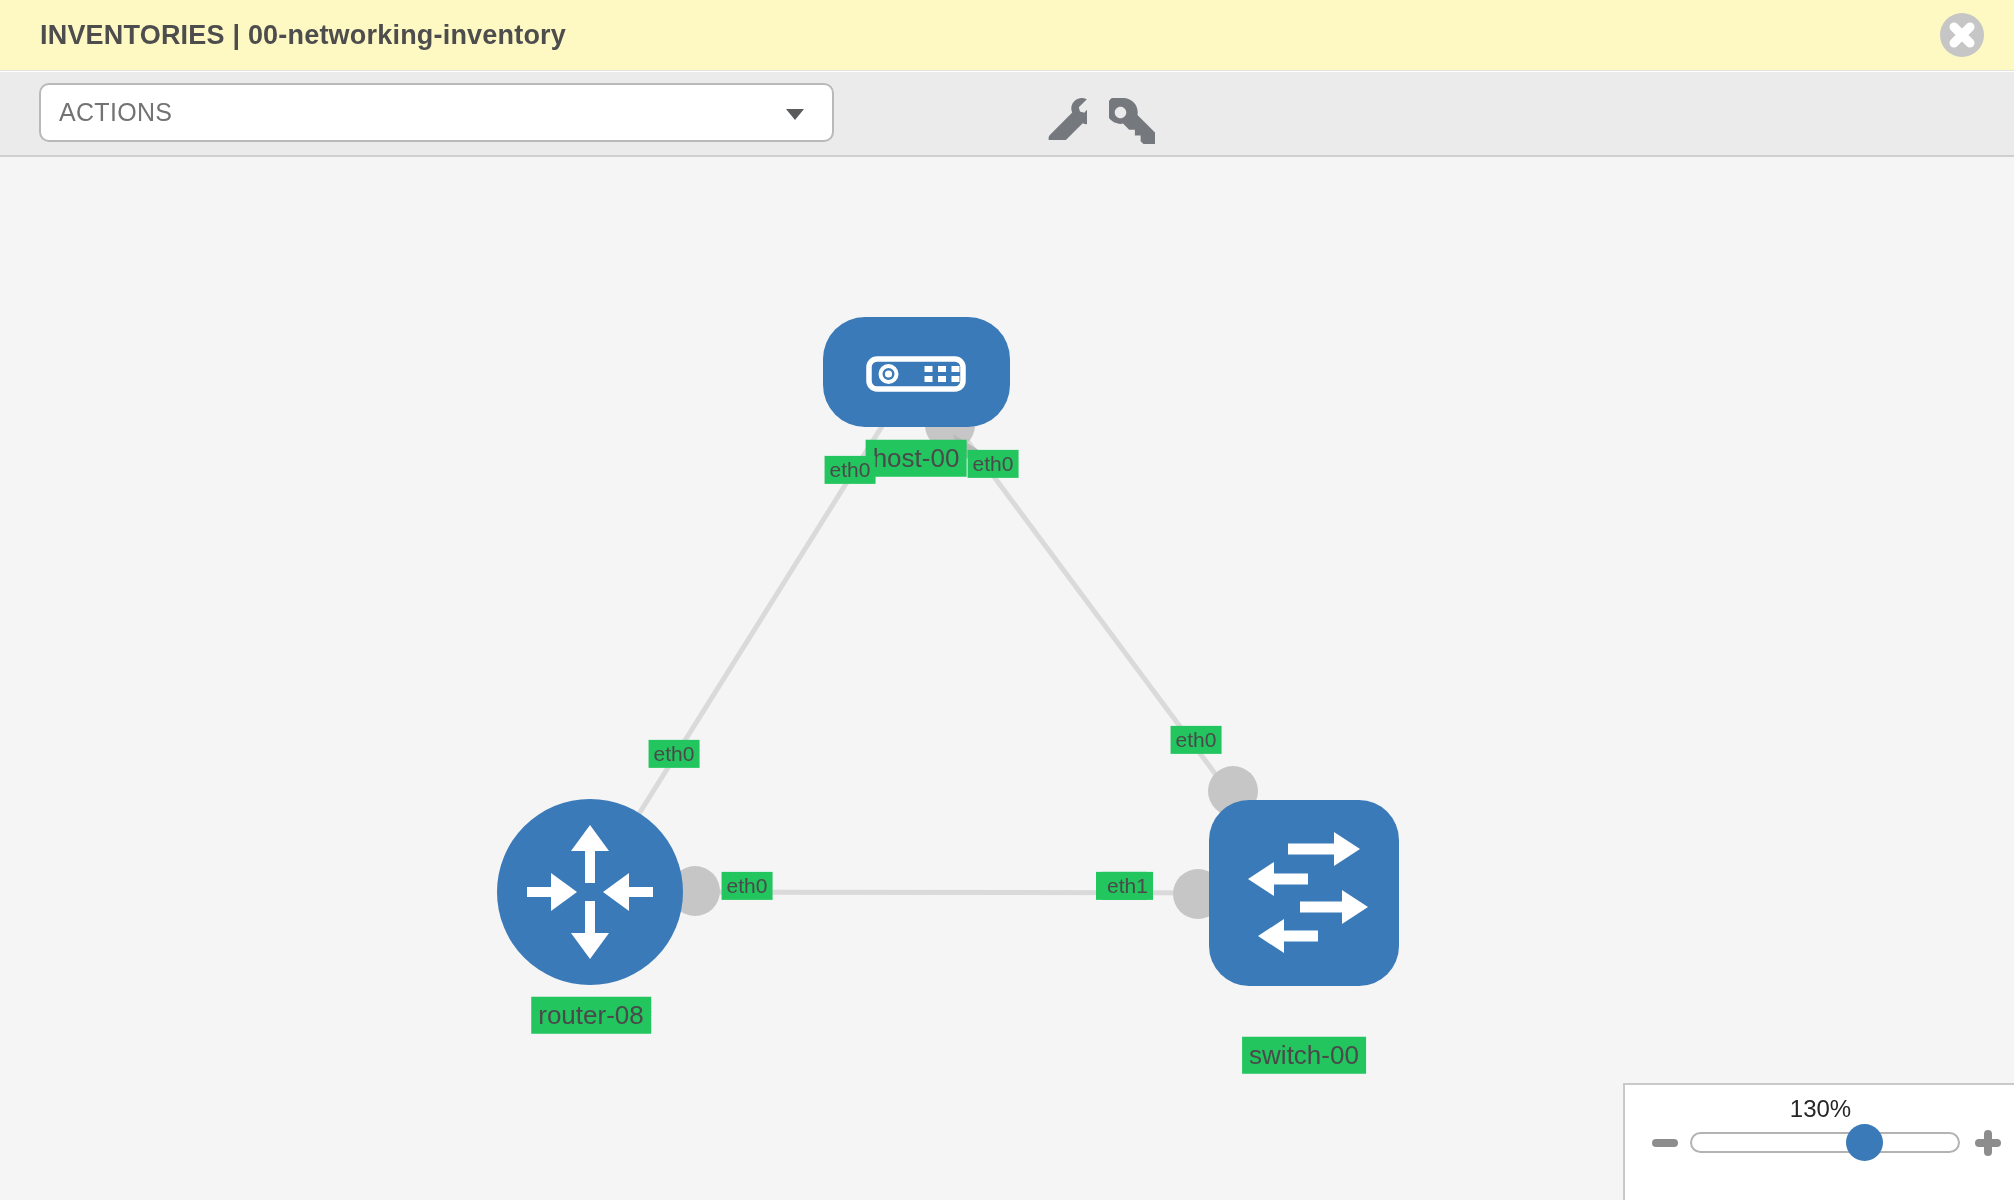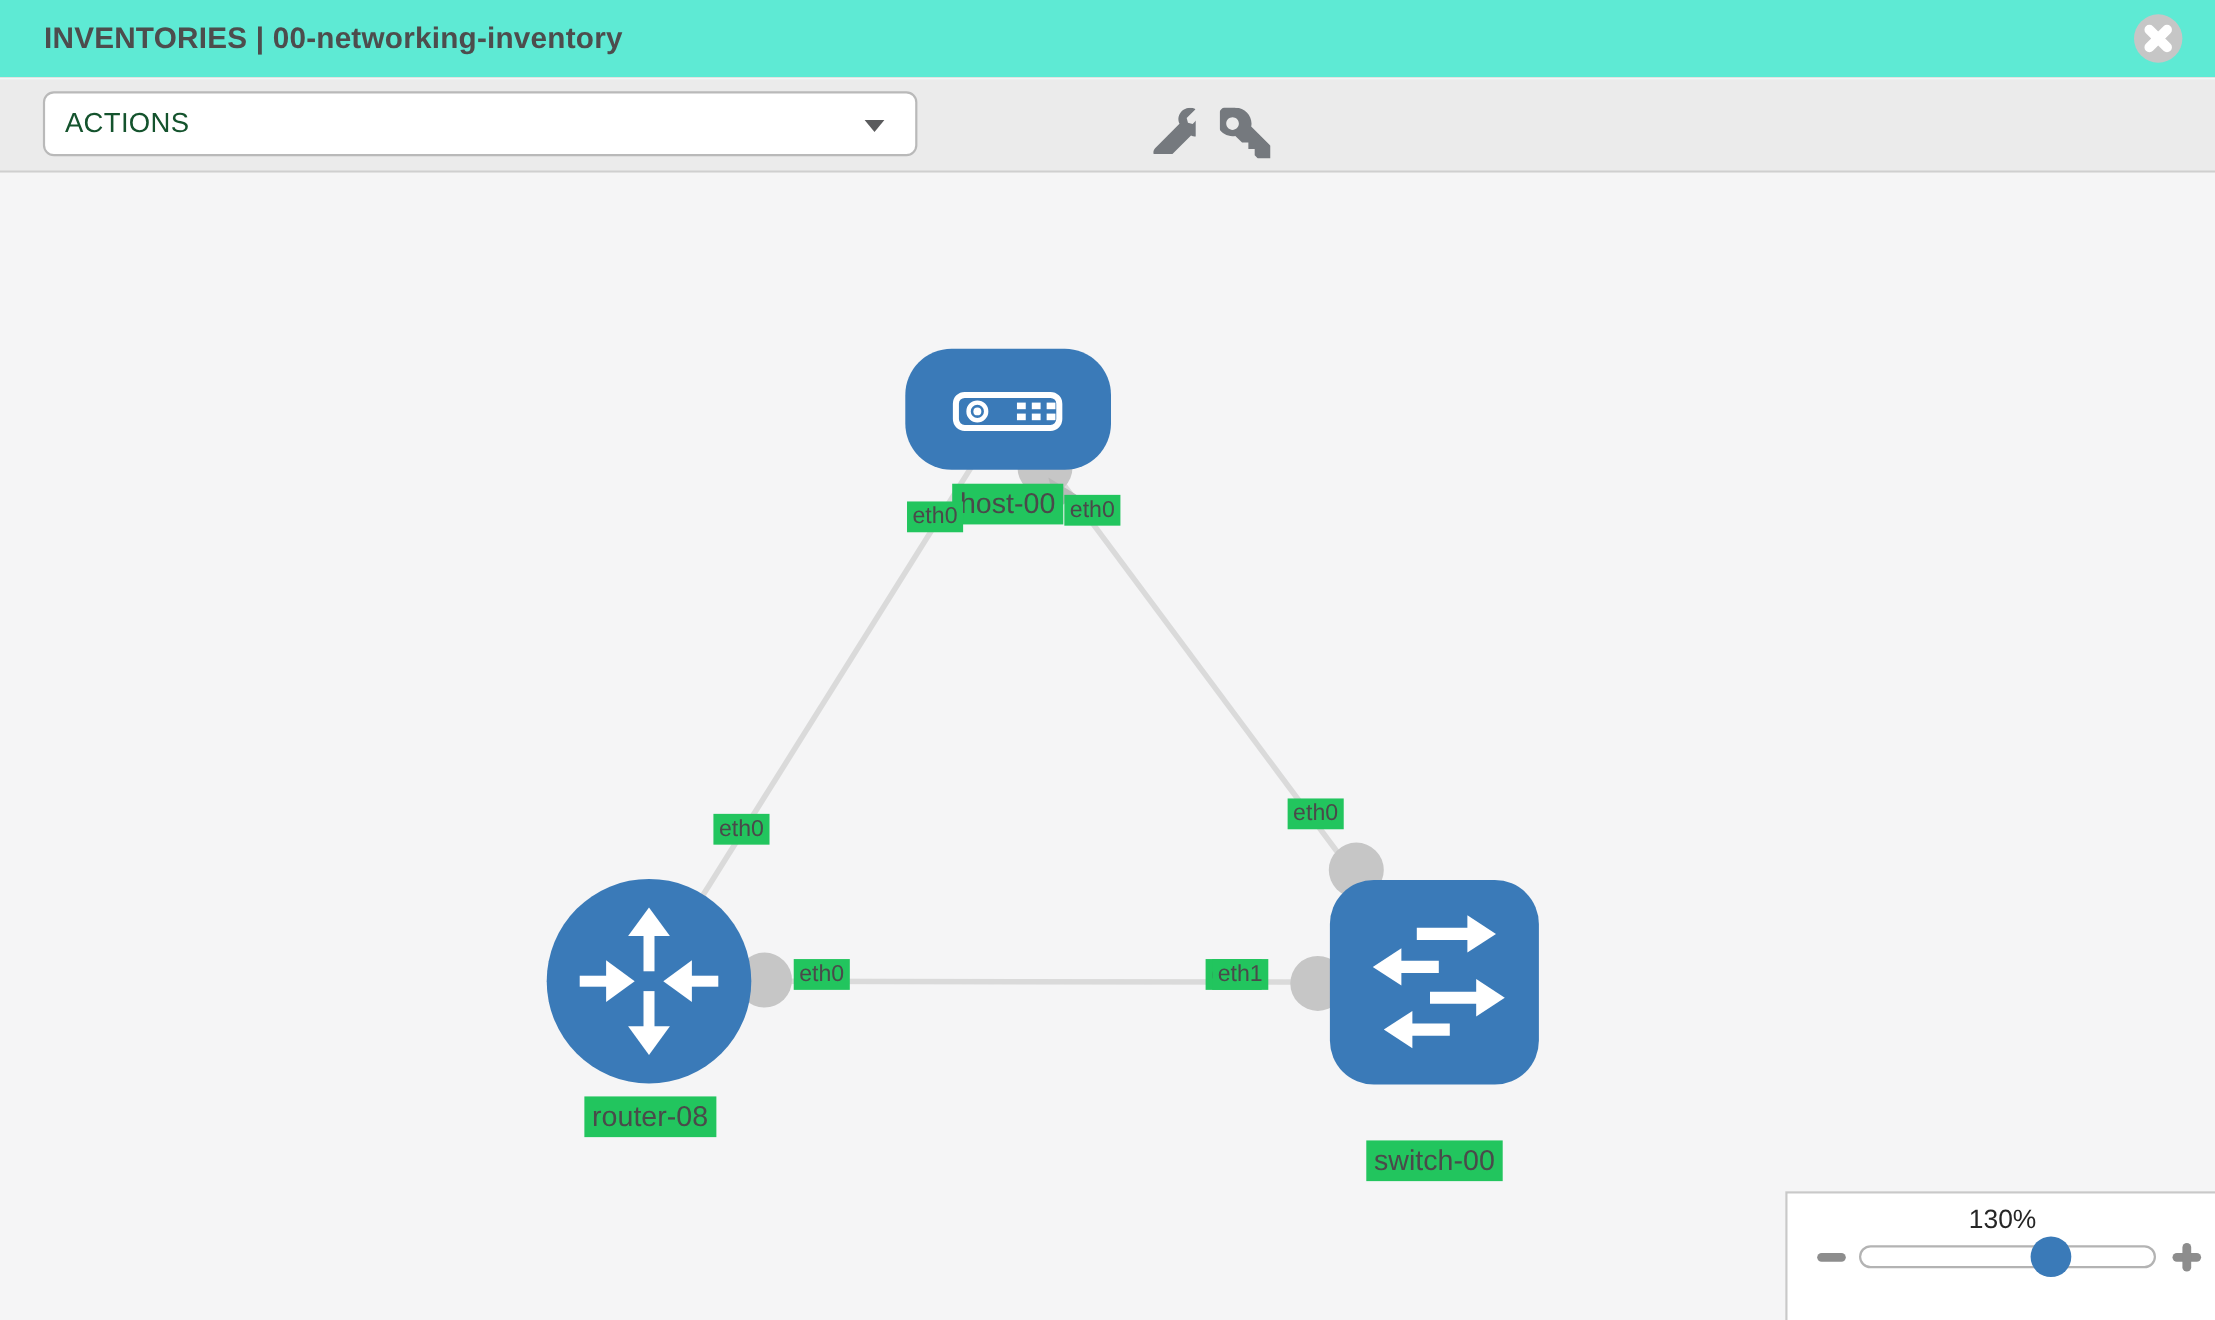--- a/index.html
+++ b/index.html
@@ -5,21 +5,21 @@
   * { box-sizing: border-box; margin: 0; padding: 0; }
   html, body { width: 2014px; height: 1200px; overflow: hidden; }
   body {
     font-family: "Liberation Sans", sans-serif;
     background: #ffffff;
     position: relative;
   }
   
   .header {
     position: absolute; left: 0; top: 0; width: 2014px; height: 71px;
-    background: #5eead4; border-bottom: 1px solid #e2e2e2;
+    background: #fef9c3; border-bottom: 1px solid #e2e2e2;
   }
   .page-title {
     position: absolute; left: 40px; top: 20px;
     font-size: 27px; font-weight: bold; color: #4d4d4d; letter-spacing: 0.2px;
   }
   .close-btn {
     position: absolute; left: 1940px; top: 13px; width: 44px; height: 44px;
     border-radius: 50%; background: #c6c6c6; cursor: pointer;
   }
   .close-btn svg { position: absolute; left: 0; top: 0; }
@@ -27,21 +27,21 @@
   .toolbar {
     position: absolute; left: 0; top: 72px; width: 2014px; height: 85px;
     background: #ebebeb; border-bottom: 2px solid #cfcfcf;
   }
   .dropdown {
     position: absolute; top: 11px; height: 59px;
     background: #ffffff; border: 2px solid #b9b9b9; border-radius: 10px;
     display: flex; align-items: center; cursor: pointer;
   }
   .dropdown .dd-label {
-    margin-left: 18px; font-size: 25px; color: #14532d; letter-spacing: 0.3px;
+    margin-left: 18px; font-size: 25px; color: #737373; letter-spacing: 0.3px;
   }
   .caret {
     position: absolute; right: 28px; top: 24px;
     width: 0; height: 0;
     border-left: 9px solid transparent; border-right: 9px solid transparent;
     border-top: 11px solid #5a5b5d;
   }
   .dd-actions { left: 39px; width: 795px; }
   .dd-search  { left: 1184px; width: 792px; }
   .tool-icon { position: absolute; cursor: pointer; }

